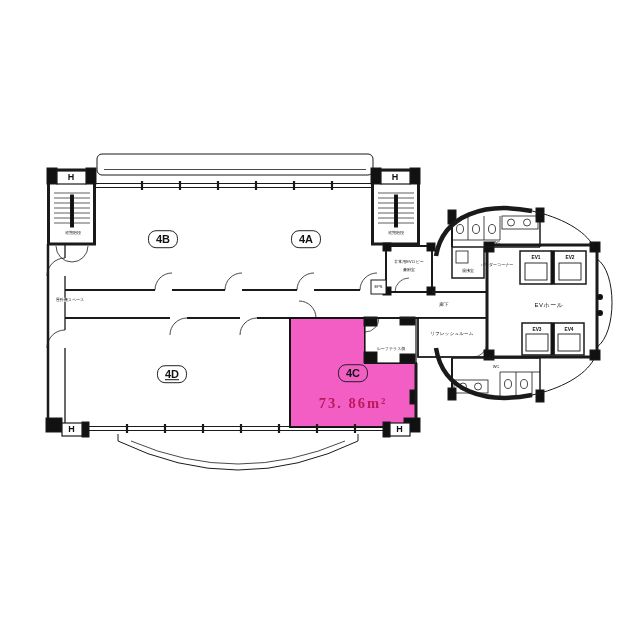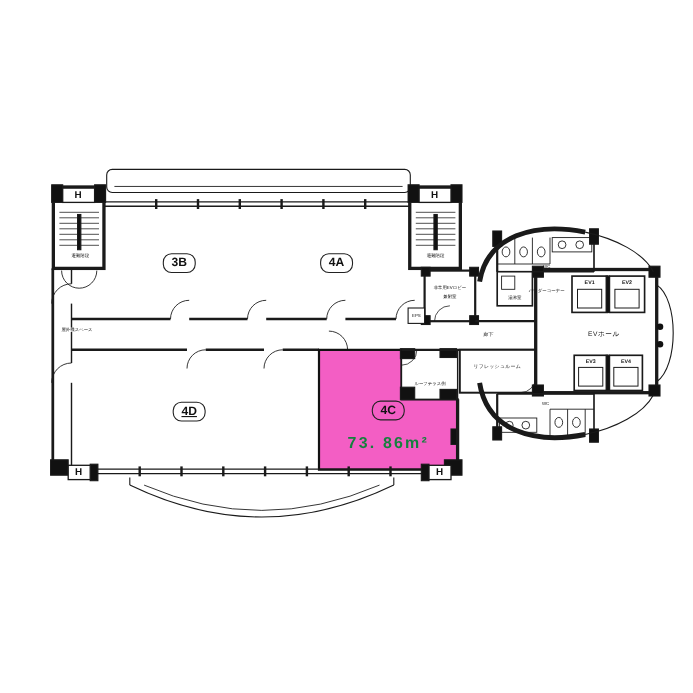--- a/index.html
+++ b/index.html
@@ -18,21 +18,21 @@
   .tiny2{font-size:4px;}
   .small{font-size:6px;letter-spacing:0.5px;}
   .hyd{font-size:9px;font-weight:bold;letter-spacing:1px;}
   .evlab{font-size:4.8px;font-weight:bold;}
   .badge{
     border:1.3px solid #222;border-radius:8px;padding:2px 7px;
     font-size:11px;font-weight:bold;background:#fff;color:#111;
   }
   .badge.onpink{background:transparent;margin-top:11px;}
   .area-text{
-    font-size:14.5px;font-weight:bold;letter-spacing:2px;color:#15803d;
+    font-size:14.5px;font-weight:bold;letter-spacing:2px;color:#be185d;font-family:Liberation Serif, serif;
   }
   .whitebg{background:#fff;padding:0 1px;}
 </style>
 </head>
 <body>
 
 <div id="stage">
 
   <svg id="plan-svg" width="630" height="630" viewBox="0 0 630 630">
     <g fill="none" stroke="#1a1a1a">
@@ -285,20 +285,20 @@
   <div class="lbl tiny2" style="left:496px;top:367px;">WC</div>
   <div class="lbl tiny2" style="left:468px;top:271px;">湯沸室</div>
   <div class="lbl tiny2" style="left:497px;top:265px;">パウダーコーナー</div>
 
   <div class="lbl small" style="left:549px;top:305px;">EVホール</div>
   <div class="lbl evlab" style="left:536px;top:258px;">EV1</div>
   <div class="lbl evlab" style="left:570px;top:258px;">EV2</div>
   <div class="lbl evlab" style="left:537px;top:330px;">EV3</div>
   <div class="lbl evlab" style="left:569px;top:330px;">EV4</div>
 
-  <div class="lbl" style="left:163px;top:238px;"><span class="badge">3B</span></div>
+  <div class="lbl" style="left:163px;top:238px;"><span class="badge">4B</span></div>
   <div class="lbl" style="left:306px;top:238px;text-align:center;"><span class="badge">4A</span></div>
   <div class="lbl" style="left:172px;top:373px;text-decoration:underline;"><span class="badge">4D</span></div>
   <div class="lbl" style="left:353px;top:372px;"><span class="badge onpink">4C</span></div>
 
   <div class="lbl area-text" style="left:353px;top:404px;">73. 86m²</div>
 
 </div>
 
 </body></html>

